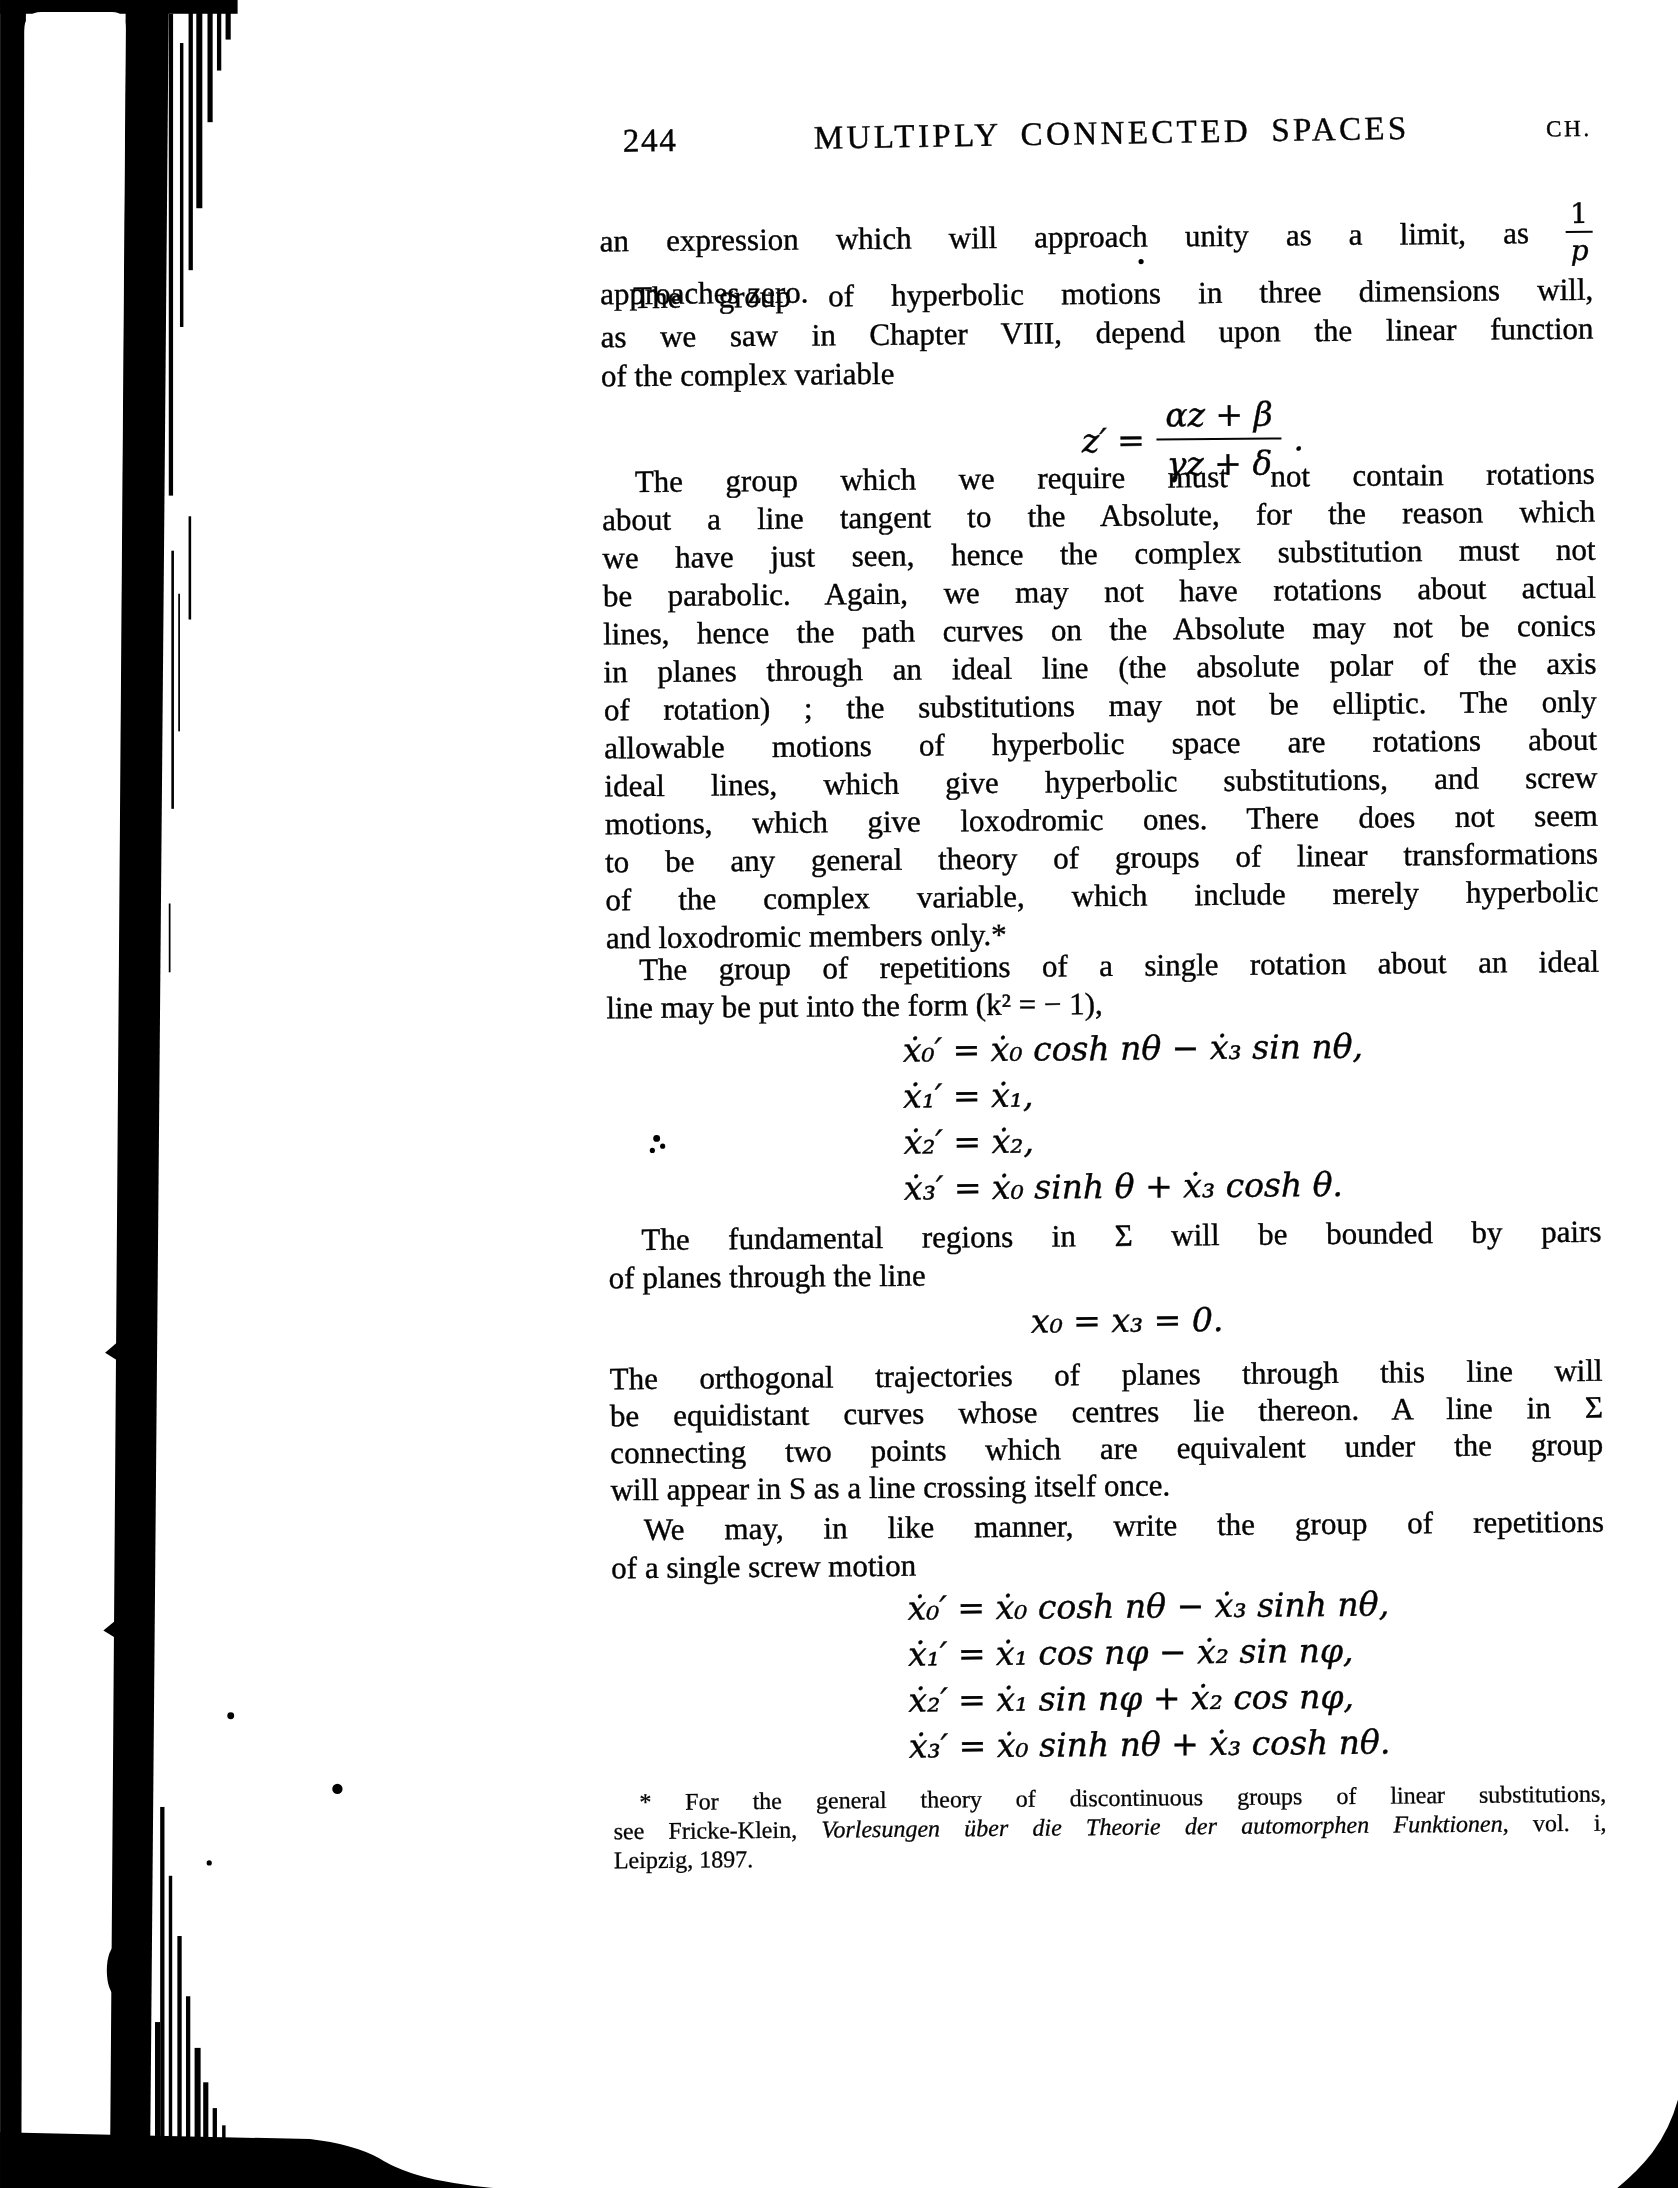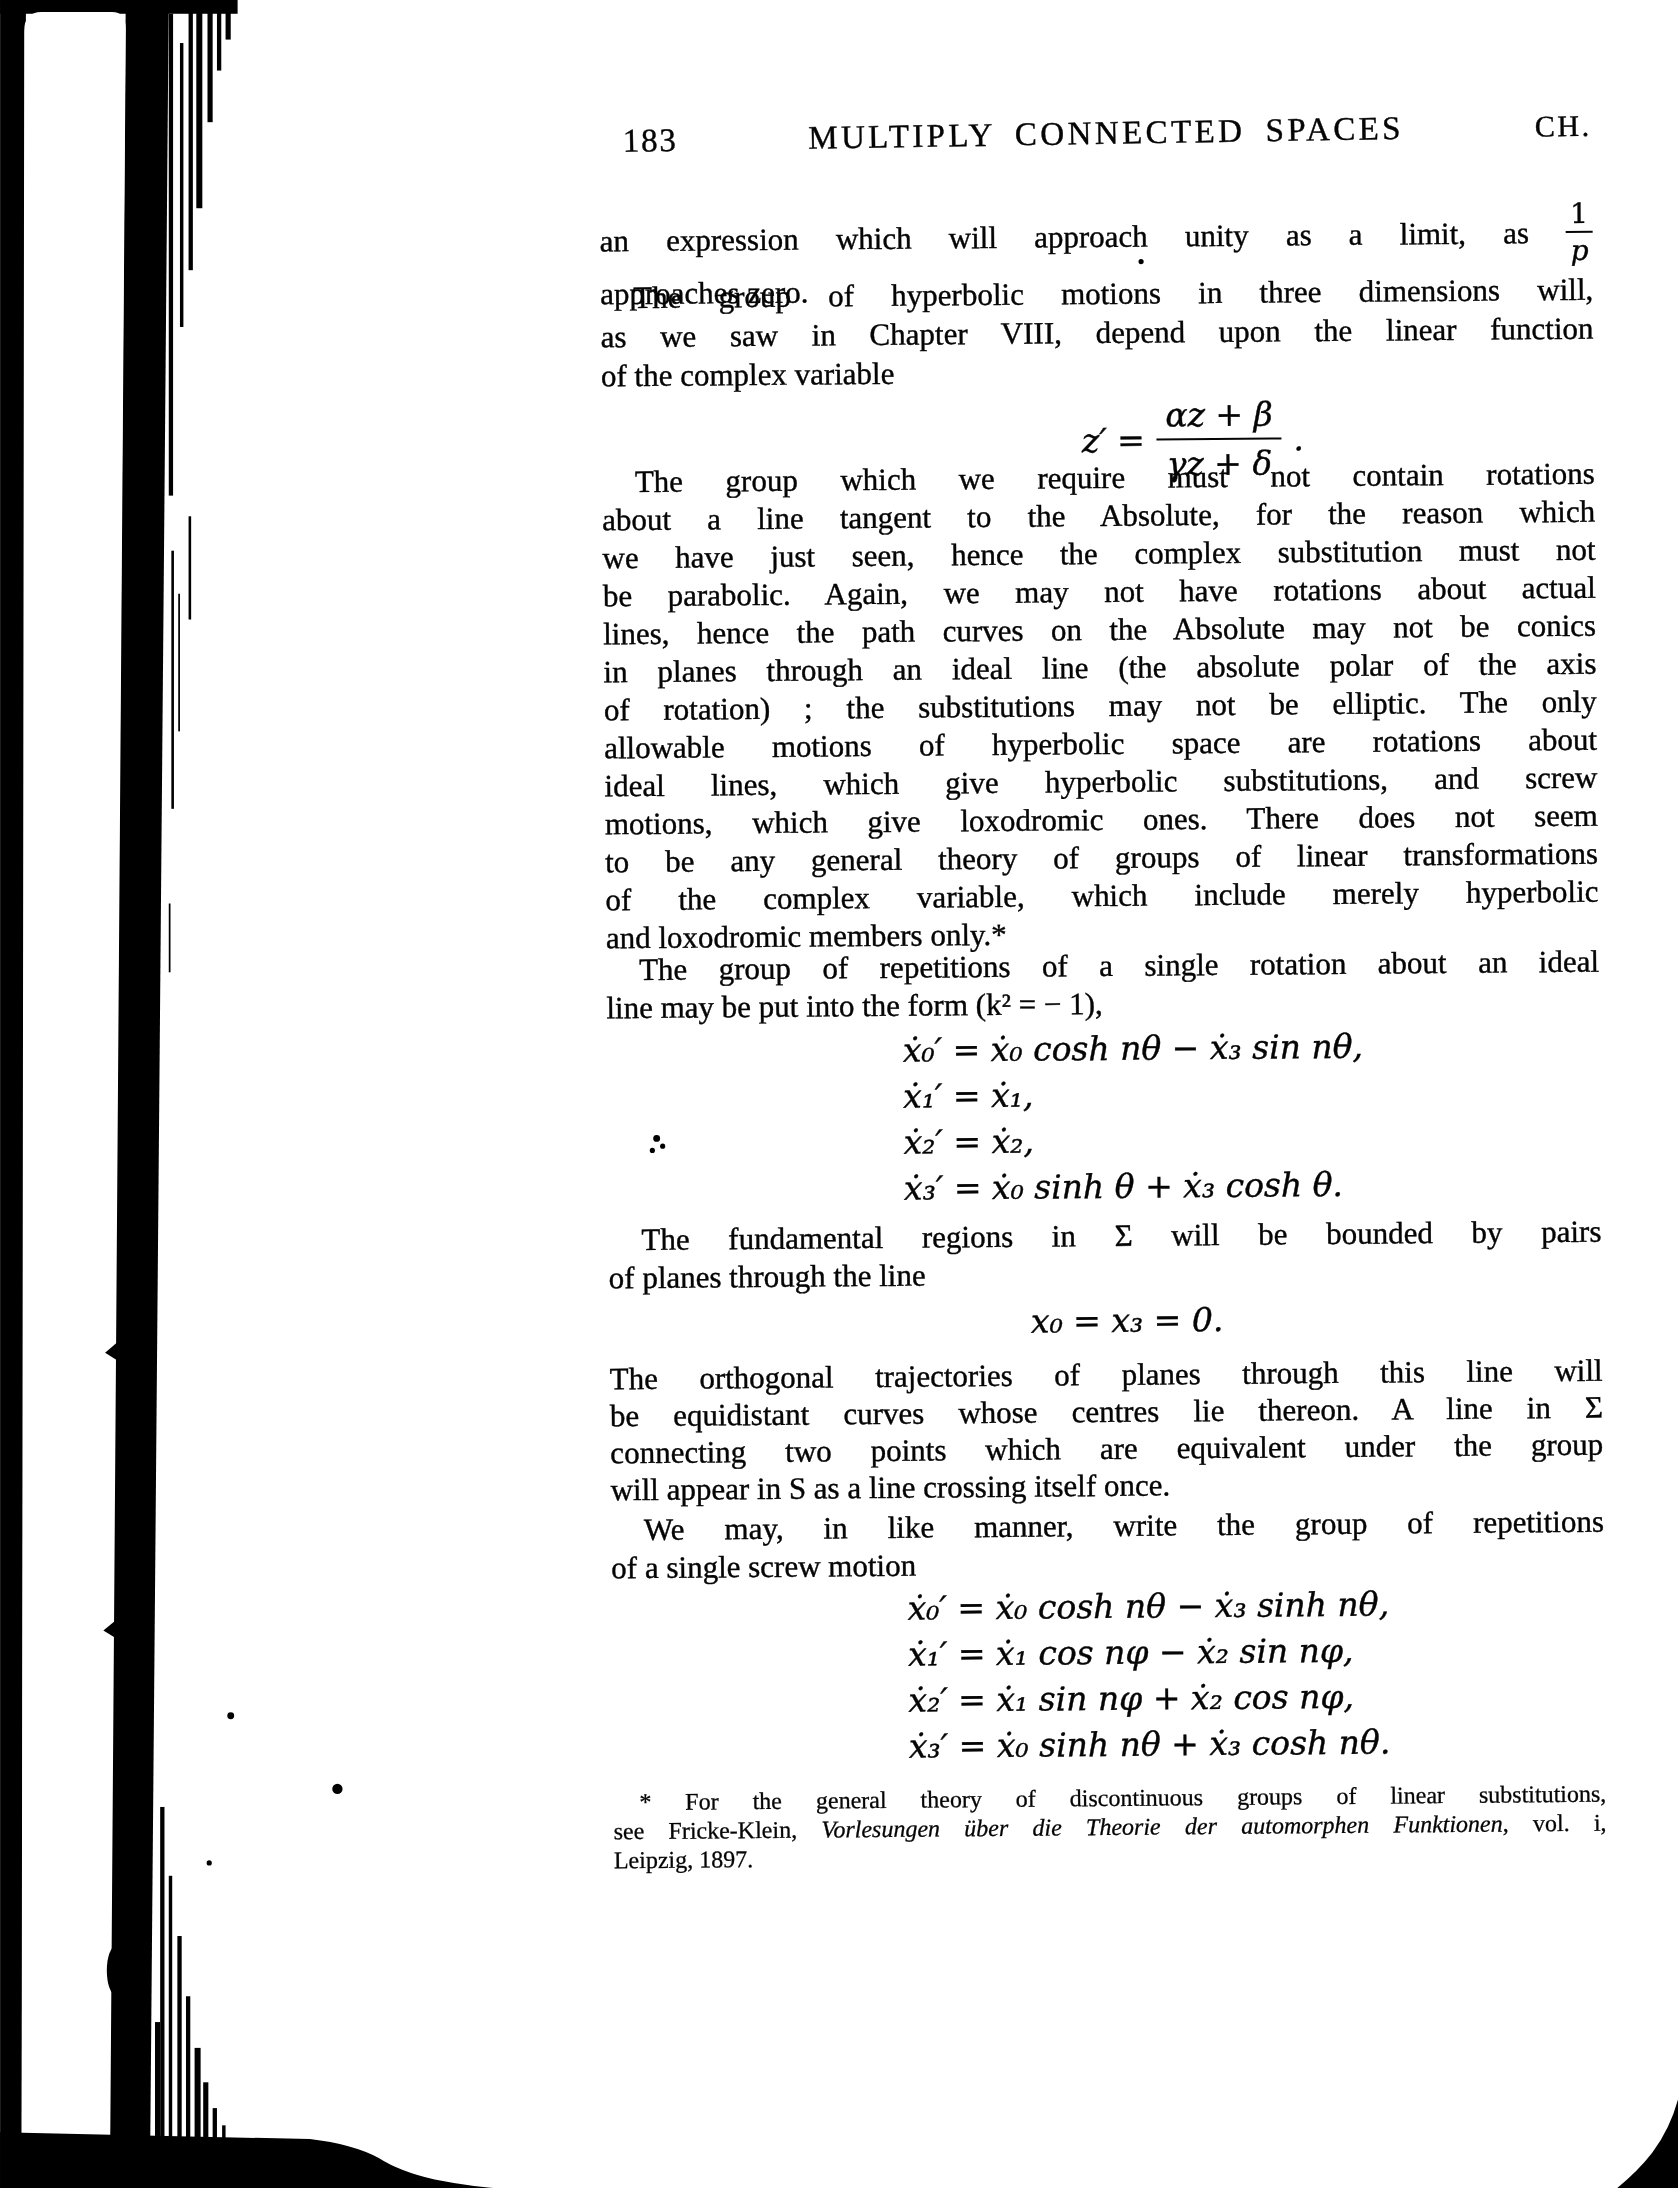--- a/index.html
+++ b/index.html
@@ -17,21 +17,21 @@
   .content{
     position:absolute;left:607px;top:0;width:993px;height:2189px;z-index:2;
     transform:rotate(-0.5deg);transform-origin:496px 1075px;
     -webkit-text-stroke:0.4px #050505;
   }
   .block{position:absolute;left:0;width:100%;}
   .hdr{top:115px;display:flex;justify-content:space-between;align-items:baseline;
        transform:rotate(-0.45deg);}
   .hdr .pnum{font-size:33px;margin-left:24px;letter-spacing:1.7px;}
   .hdr .rtitle{font-size:33px;letter-spacing:3.4px;word-spacing:8.6px;}
-  .hdr .chap{font-size:30px;letter-spacing:2.6px;}
+  .hdr .chap{font-size:23px;letter-spacing:2.6px;}
   .body-text{font-size:31px;line-height:39px;}
   .lh44{line-height:38px;}
   .lh43{line-height:37px;}
   .jl{text-align:justify;text-align-last:justify;text-justify:inter-word;}
   .end{text-align:justify;text-align-last:left;}
   .ind{text-indent:33px;}
   
   .ifrac{display:inline-block;vertical-align:-0.62em;text-align:center;
          font-family:"DejaVu Serif",serif;font-size:28px;line-height:1.05;}
   .ifrac .n{display:block;padding:0 4.3px 2.6px;}
@@ -119,21 +119,21 @@
       <circle cx="268" cy="1994" r="4"></circle>
       <circle cx="392" cy="2079" r="6"></circle>
       <circle cx="243" cy="2165" r="3"></circle>
       <circle cx="1326" cy="304" r="3"></circle>
     </g>
   </svg>
 
   <div class="content">
 
     <div class="block hdr">
-      <span class="pnum">183</span>
+      <span class="pnum">244</span>
       <span class="rtitle">MULTIPLY CONNECTED SPACES</span>
       <span class="chap">CH.</span>
     </div>
 
     <div class="block body-text p1">
       <div class="jl"><span>an expression which will approach unity as a limit, as</span>
         <span class="ifrac"><span class="n">1</span><span class="d">p</span></span>
       </div>
       <div class="end">approaches zero.</div>
     </div>

